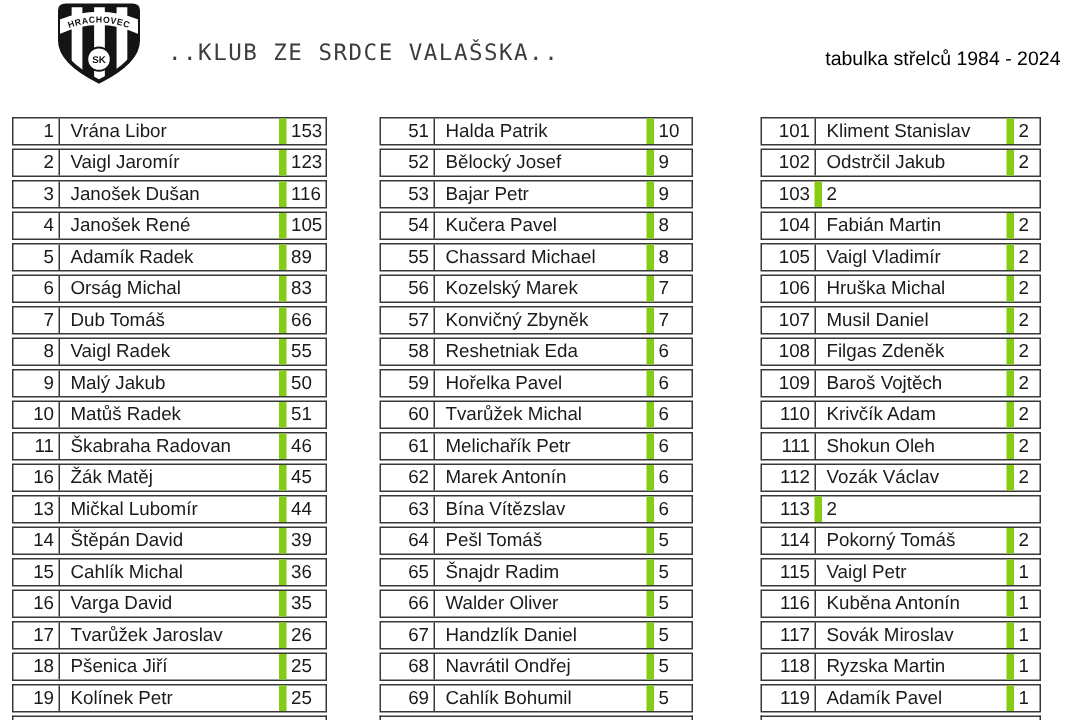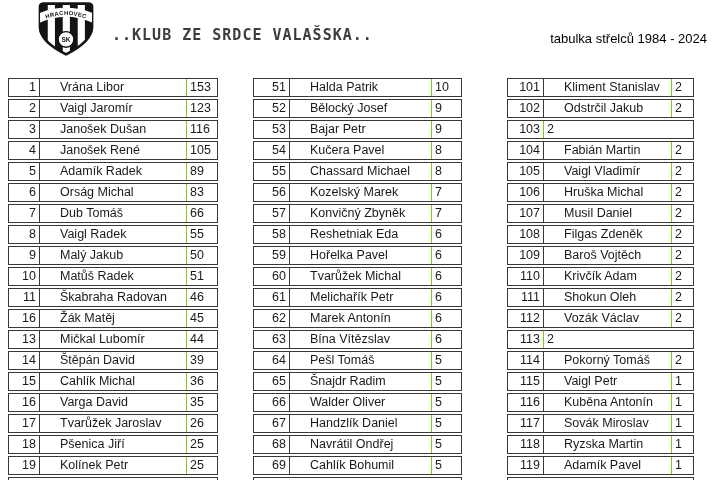--- a/index.html
+++ b/index.html
@@ -5,42 +5,42 @@
   * { margin:0; padding:0; box-sizing:border-box; }
   html,body { background:#fff; }
   .page {
     position:relative; width:720px; height:480px; background:#ffffff;
     overflow:hidden; font-family:"Liberation Sans", sans-serif; color:#1a1a1a;
   }
   
   .logo-wrap { position:absolute; left:33px; top:1px; width:66px; height:56px; }
   .motto {
     position:absolute; left:112px; top:26px;
-    font-family:"DejaVu Sans Mono", monospace; font-weight:bold;
+    font-family:"DejaVu Sans Mono", monospace; font-weight:normal;
     font-size:15px; letter-spacing:1px; color:#3d3d3d; white-space:nowrap;
   }
   .doc-title {
     position:absolute; right:13px; top:31px;
     font-size:13px; color:#000; white-space:nowrap;
   }
   
   .score-table { position:absolute; top:78px; }
   .score-table.t0 { left:8px;   width:210px; }
   .score-table.t1 { left:253px; width:209px; }
   .score-table.t2 { left:507px; width:187px; }
   .row {
     display:flex; height:19px; margin-bottom:2px;
     border:1px solid #383838; background:#fff;
     font-size:12.5px; line-height:17px;
   }
   .row.partial { height:3px; border-bottom:none; margin-bottom:0; }
   .cell { overflow:hidden; white-space:nowrap; }
   .cell.rank  { text-align:right; padding-right:3px; }
-  .cell.name  { border-left:1px solid #383838; padding-left:20px; }
-  .cell.goals { border-left:1px solid #84cc16; padding-left:3px; flex:1; }
+  .cell.name  { border-left:1px solid #383838; padding-left:7px; }
+  .cell.goals { border-left:5px solid #84cc16; padding-left:3px; flex:1; }
   .t0 .cell.rank { width:30px; }  .t0 .cell.name { width:147px; }
   .t1 .cell.rank { width:35px; }  .t1 .cell.name { width:142px; }
   .t2 .cell.rank { width:35px; }  .t2 .cell.name { width:128px; }
 </style>
 </head>
 <body>
 
 <div class="page">
 
   <div class="logo-wrap">

